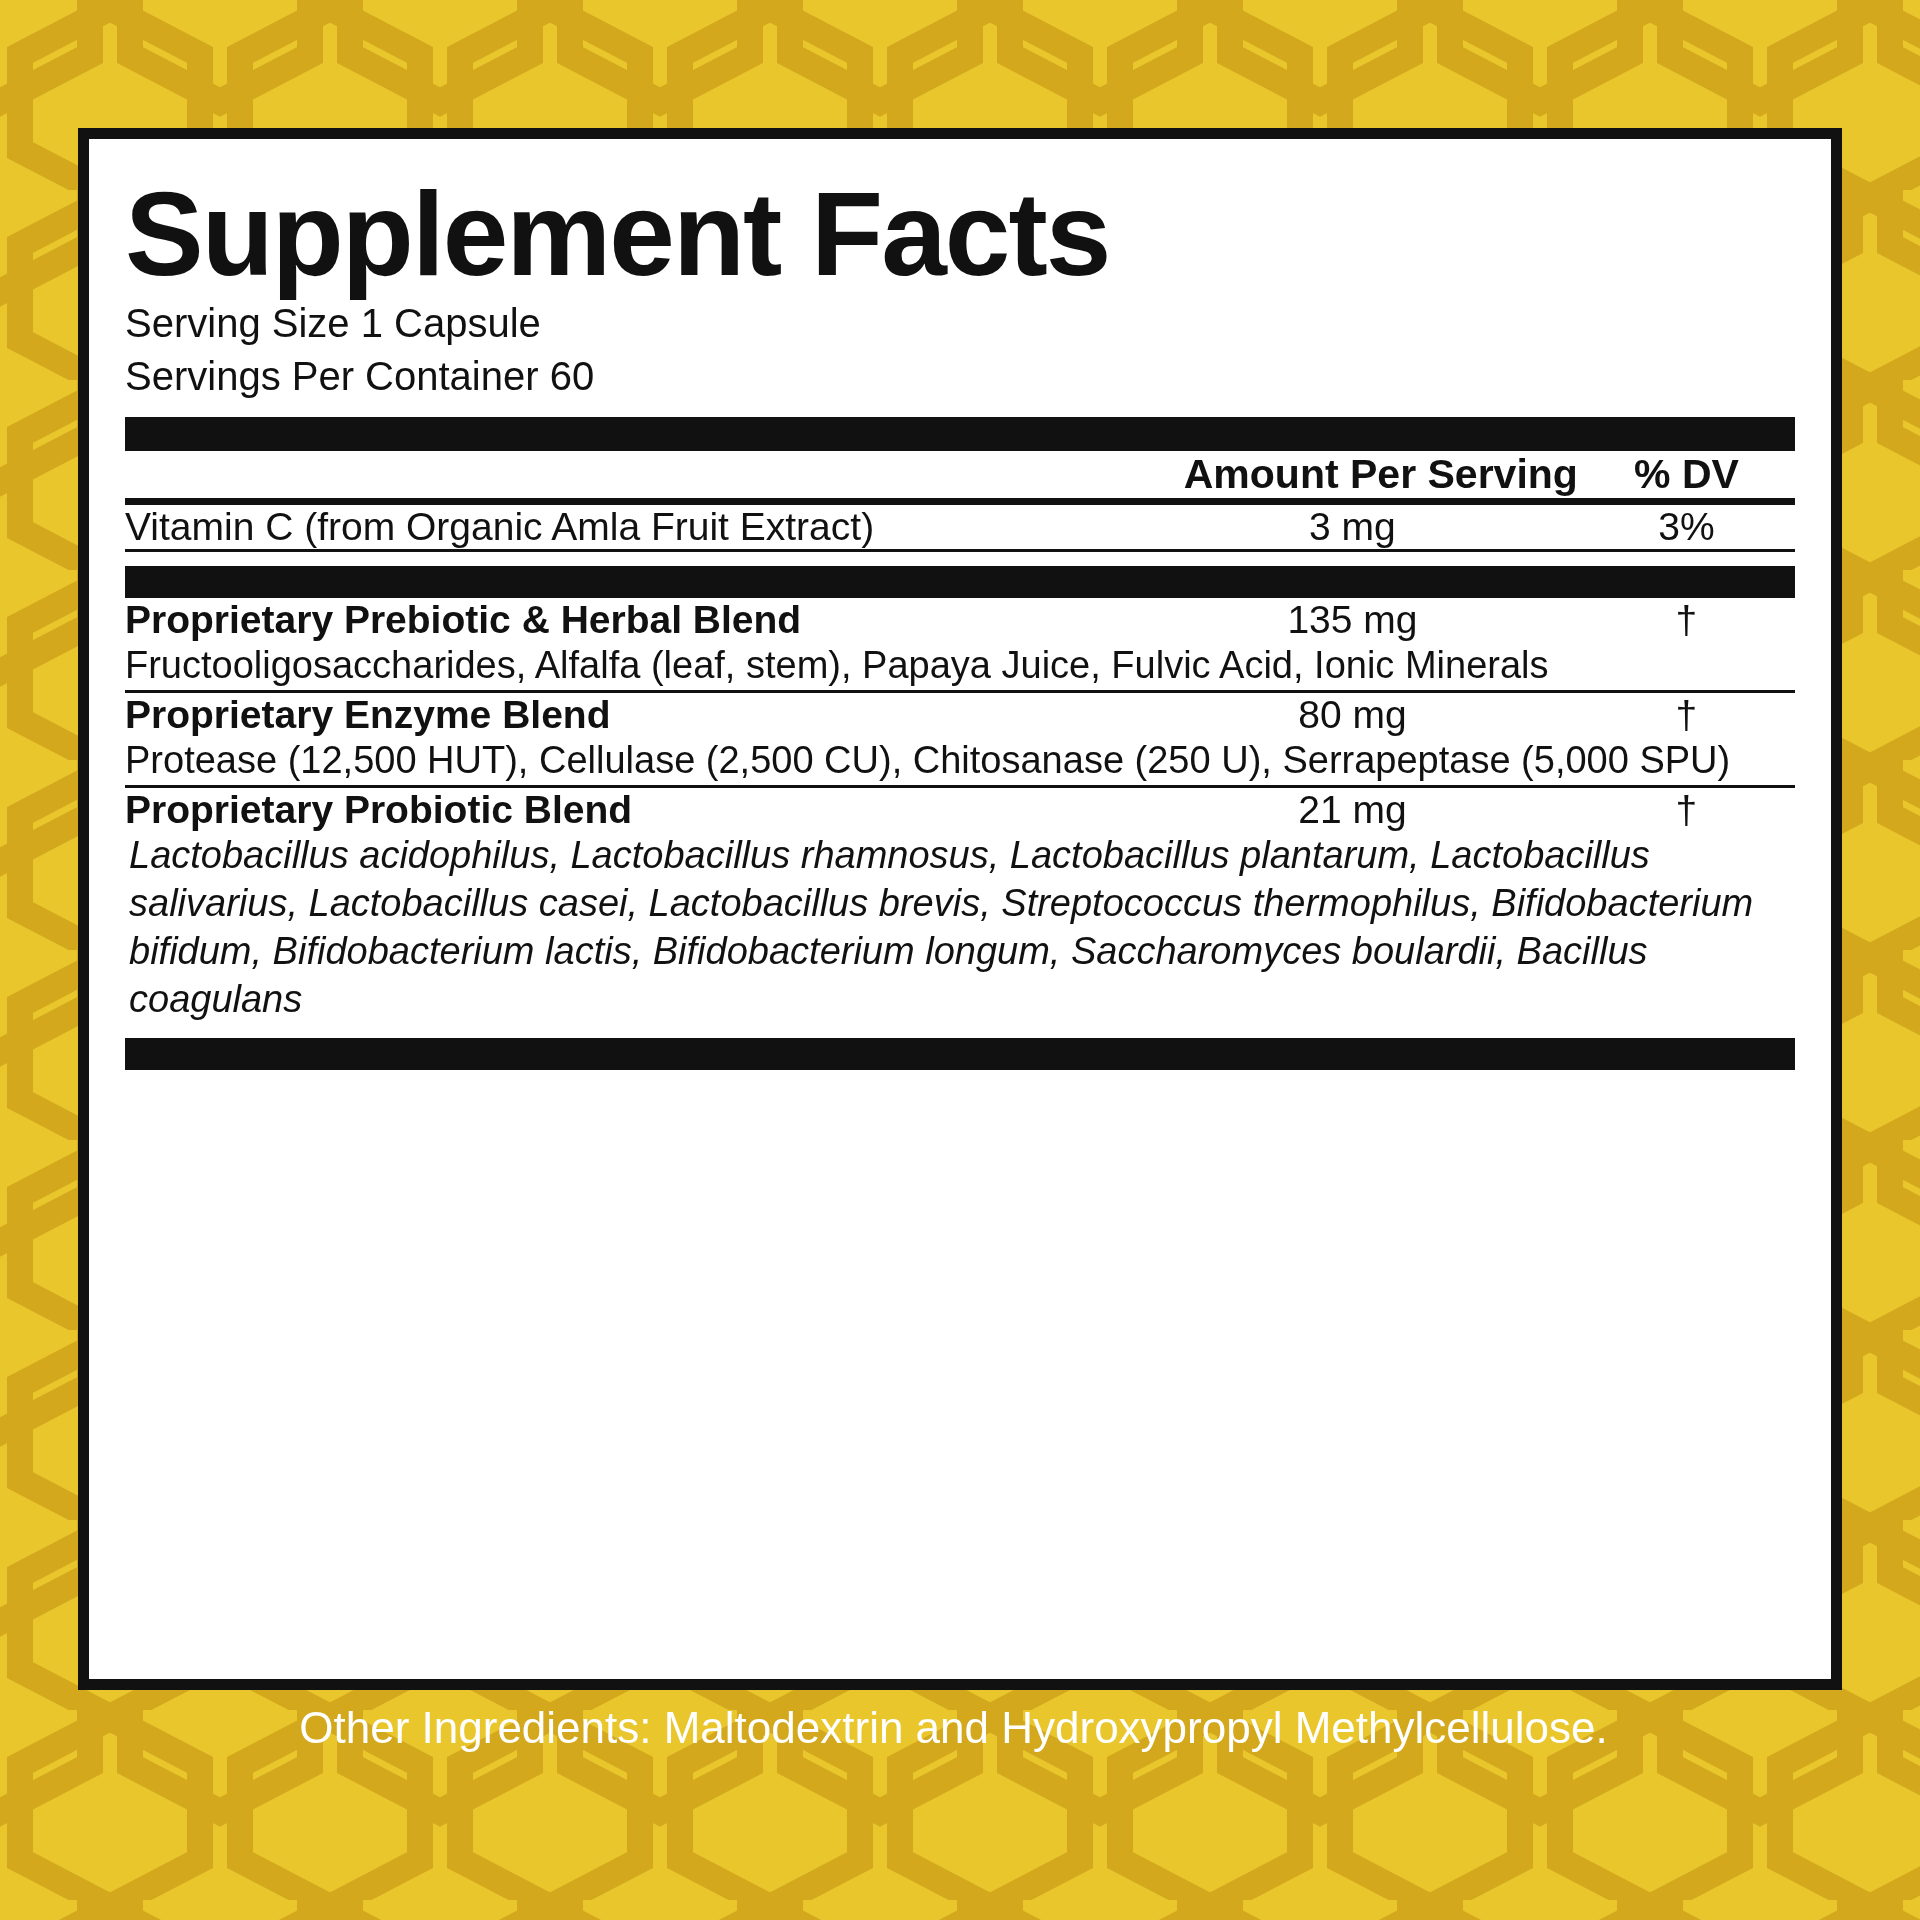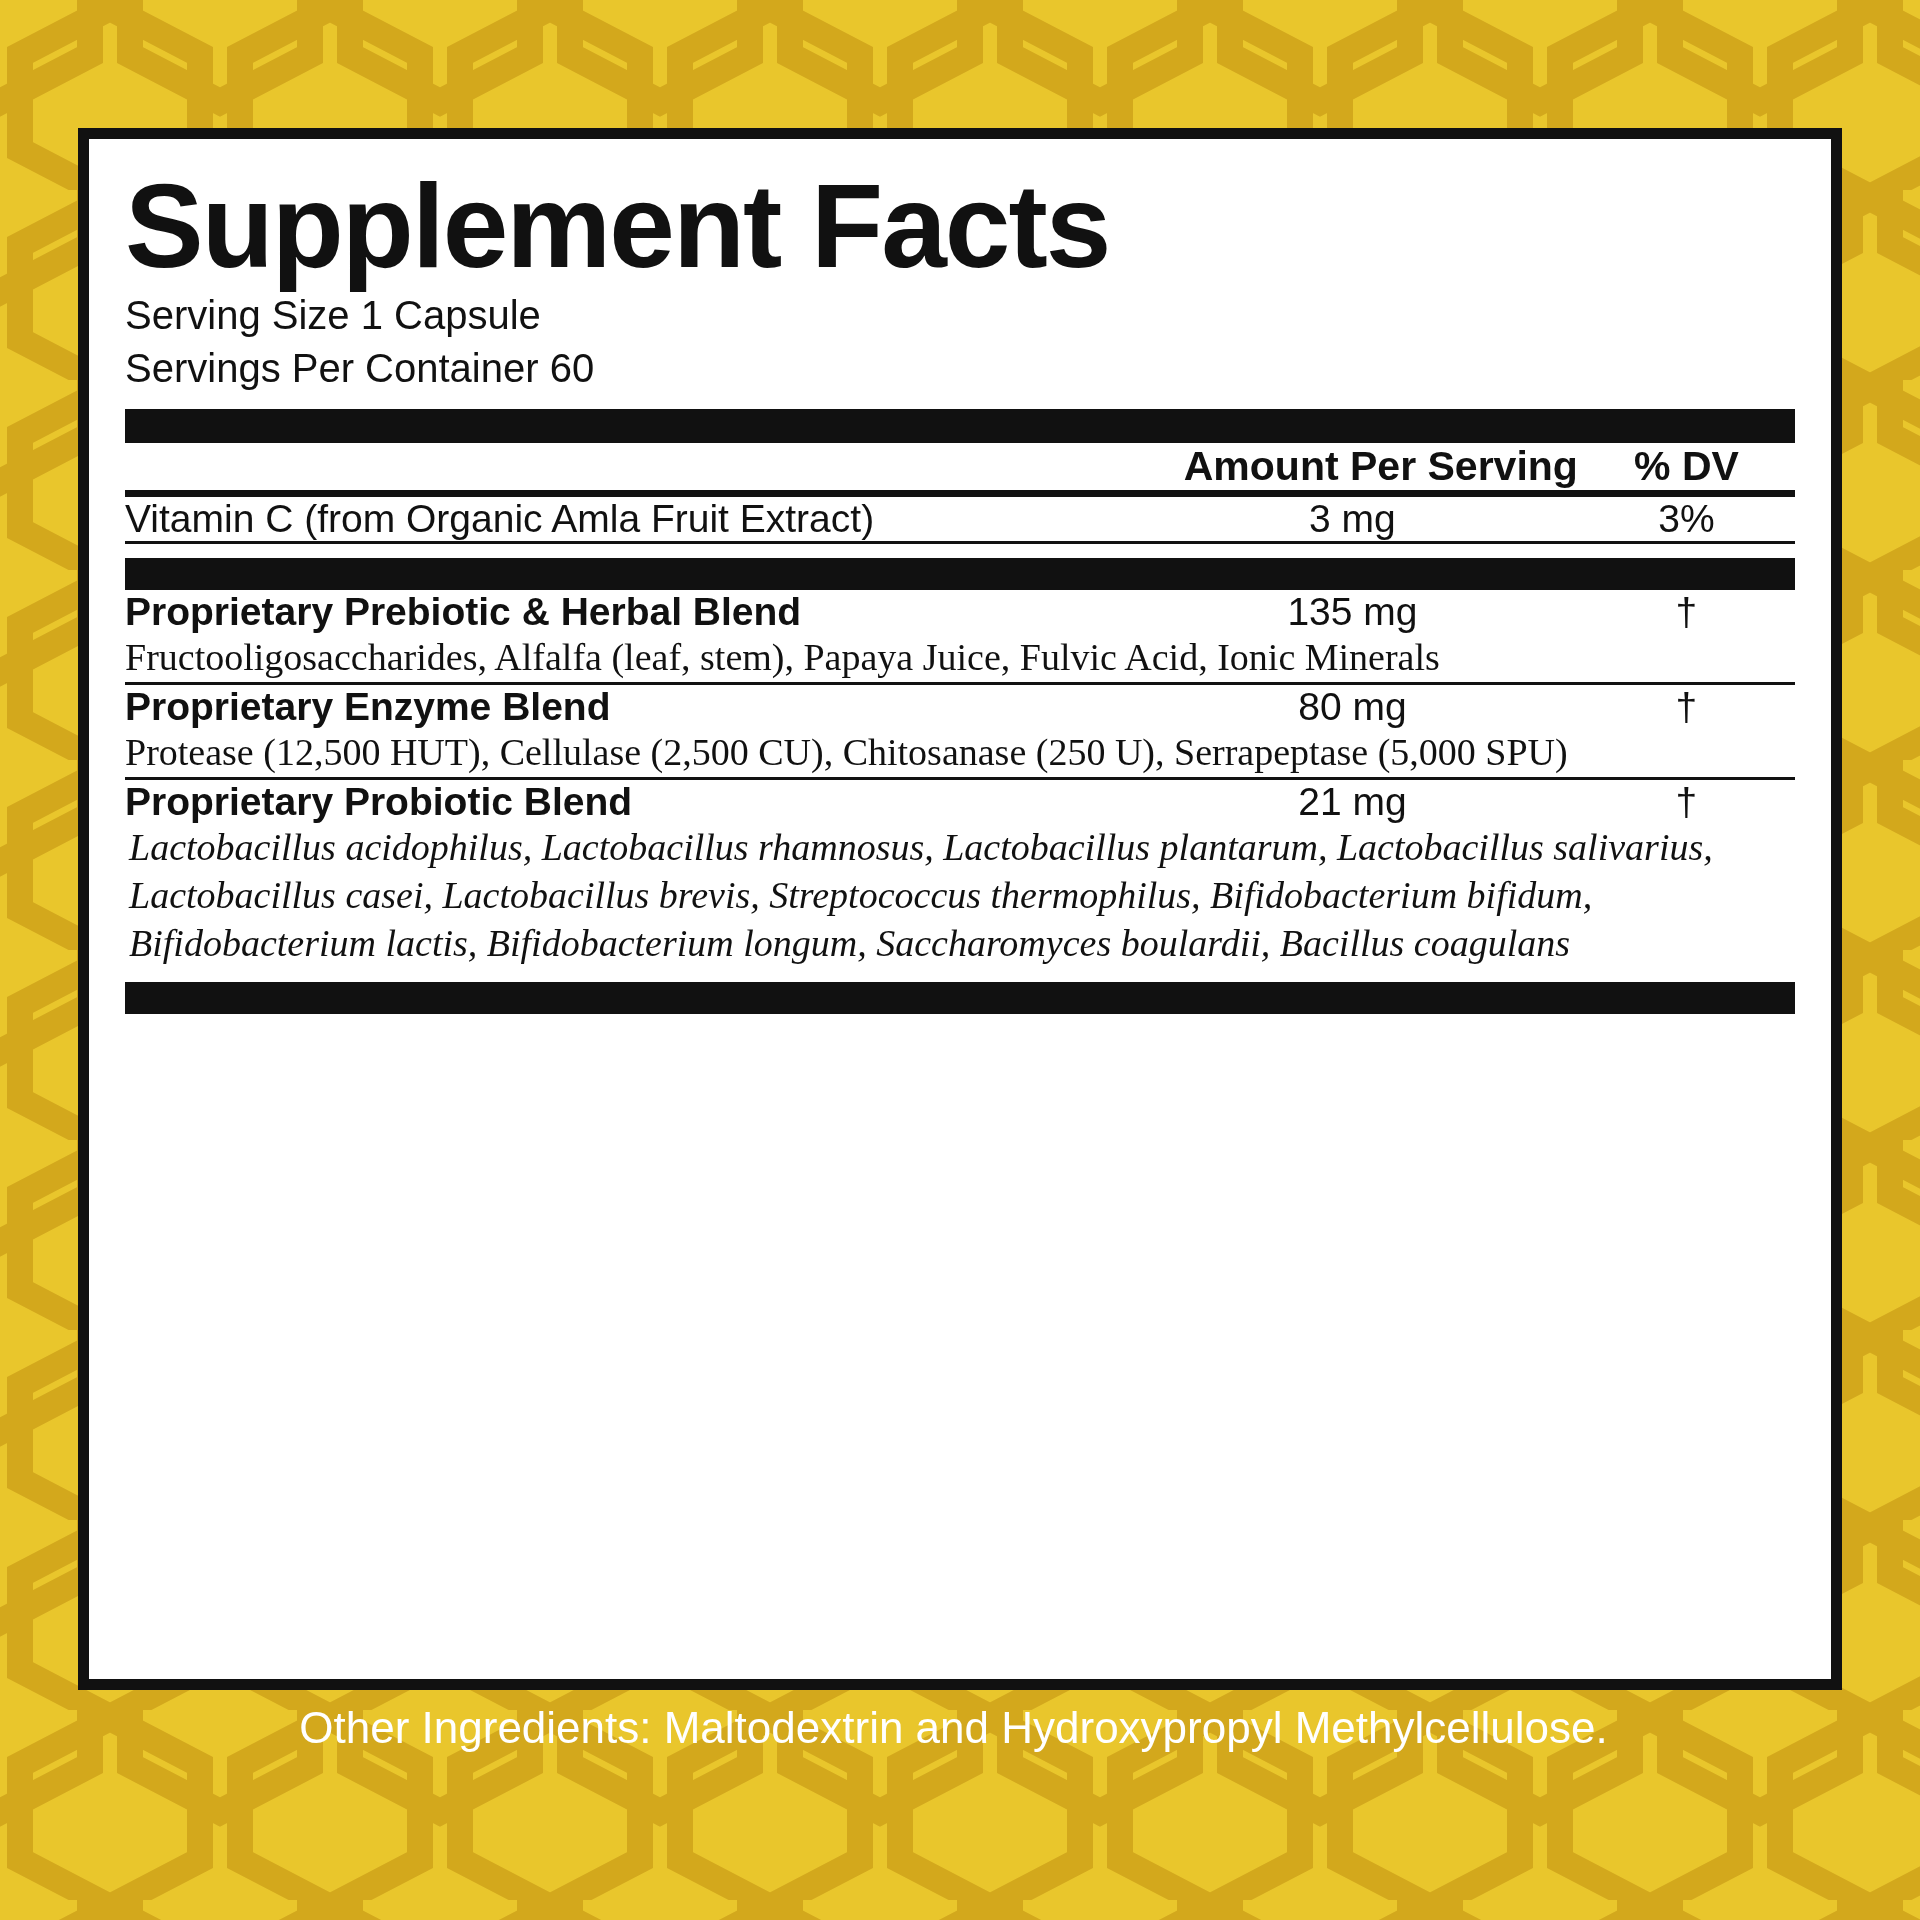--- a/index.html
+++ b/index.html
@@ -42,21 +42,21 @@
     right: 36px;
     bottom: 18px;
   }
 
   .title {
     font-size: 118px;
     font-weight: bold;
     line-height: 1.0;
     letter-spacing: -2px;
     color: #111;
-    margin: 0 0 4px 0;
+    margin: 8px 0 4px 0;
     white-space: nowrap;
   }
 
   .serving {
     font-size: 40px;
     color: #111;
     line-height: 1.33;
   }
 
   .bar-thick {
@@ -105,21 +105,20 @@
   .blend-row td.col-name { font-weight: bold; }
   .blend-row td.col-amt { text-align: center; font-weight: normal; }
   .blend-row td.col-dv  { text-align: center; font-weight: normal; }
 
   .sub {
     font-size: 38px;
     line-height: 1.26;
     padding-left: 34px;
     padding-bottom: 10px;
     color: #111;
-    font-family: Liberation Serif, serif;
   }
   .sub.italic { font-style: italic; padding-left: 4px; }
 
   .row-line { border-bottom: 3px solid #111; }
 
   .footnote {
     font-size: 36px;
     padding: 14px 0 0 14px;
     color: #111;
   }

